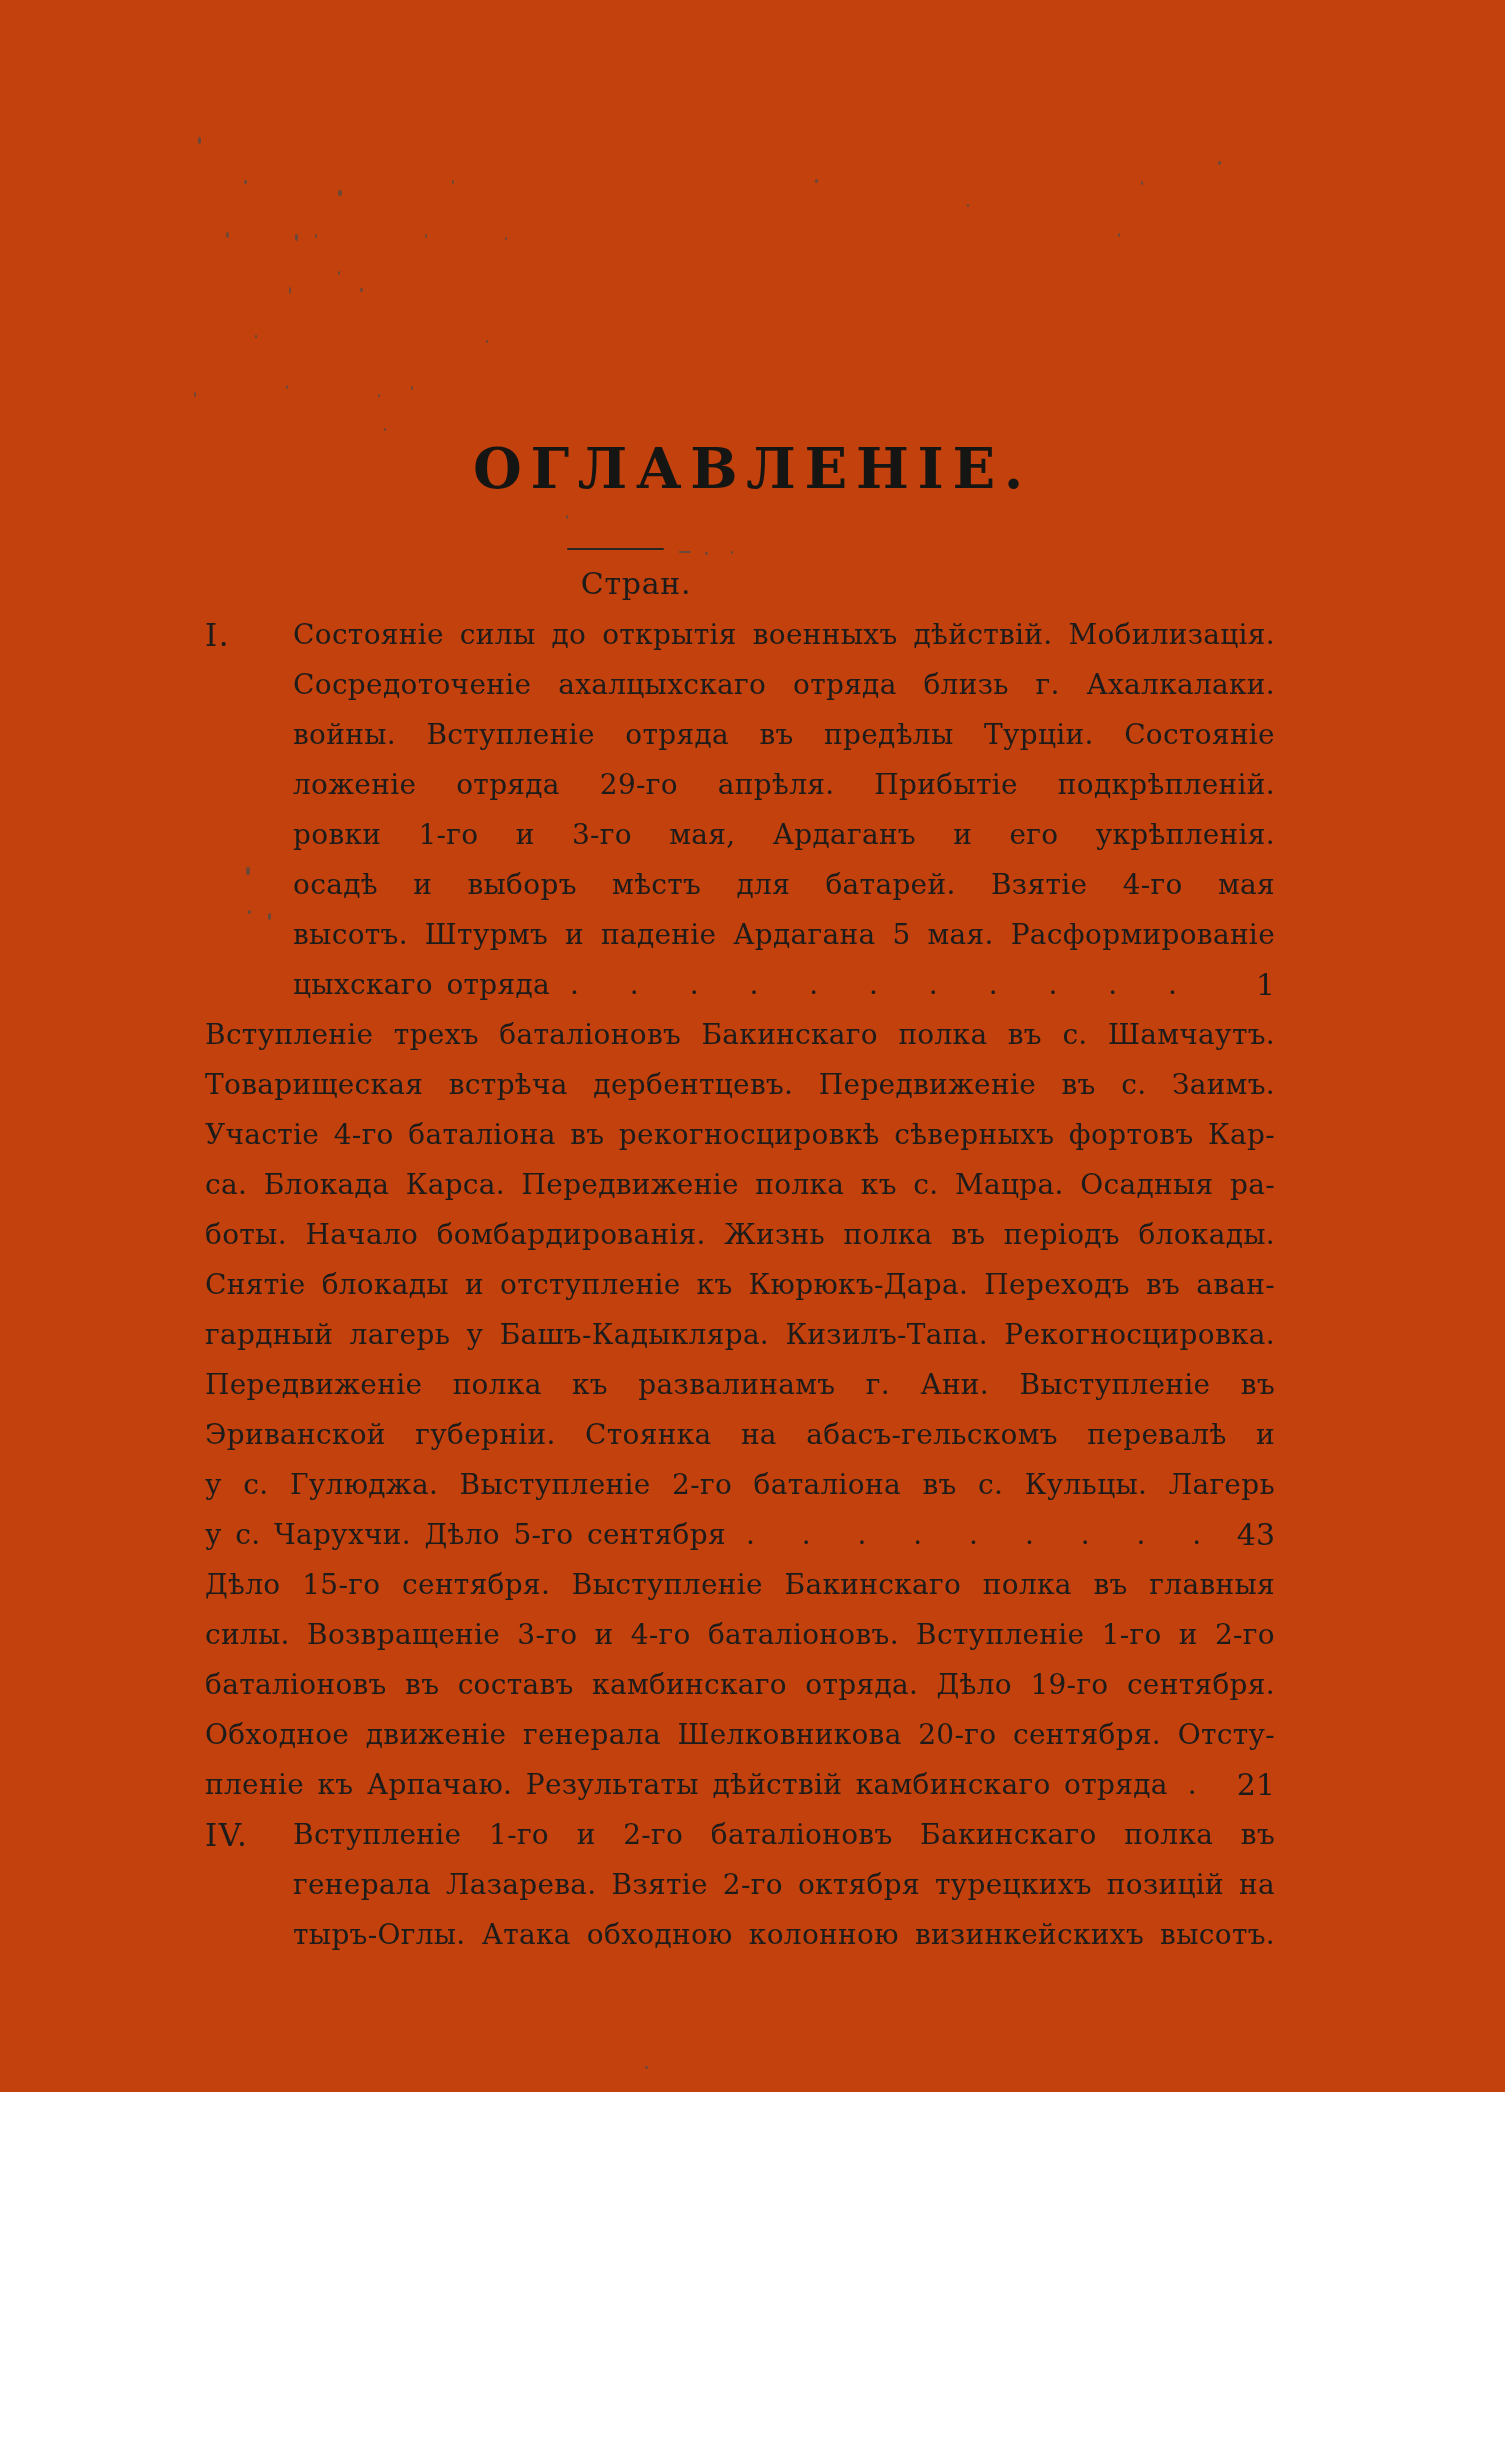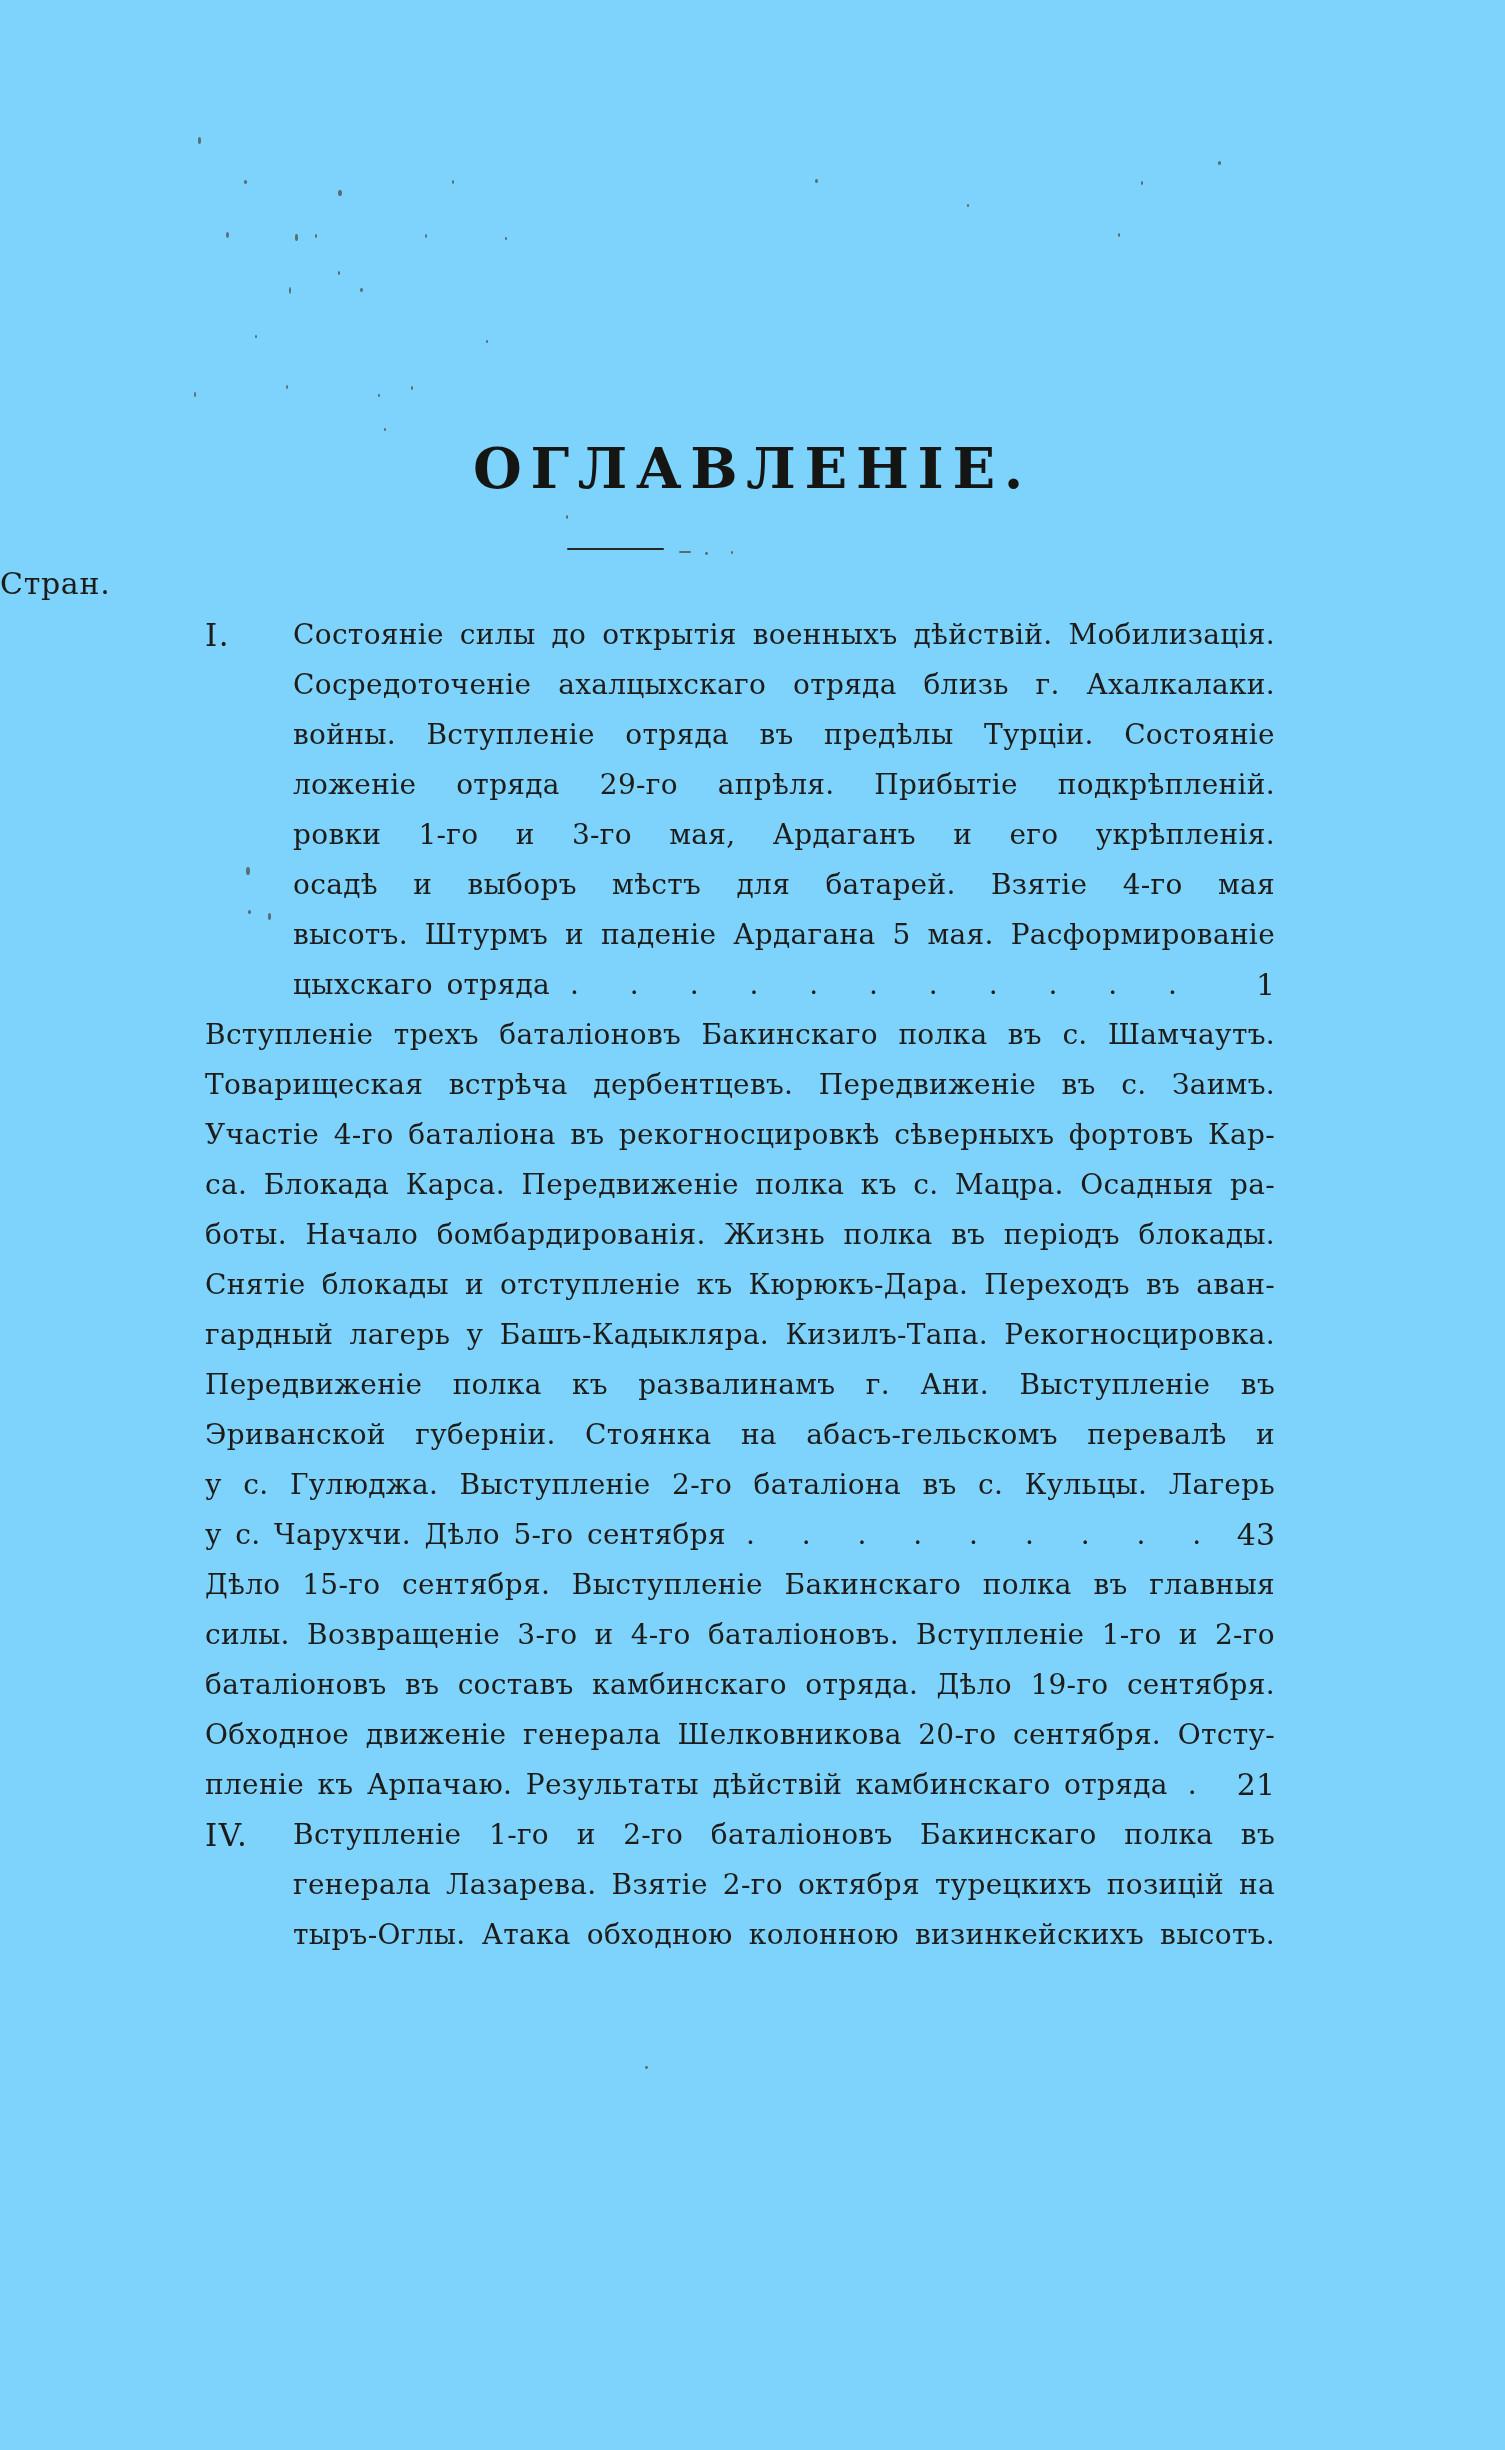--- a/index.html
+++ b/index.html
@@ -3,22 +3,22 @@
 <meta charset="utf-8">
 <style>
   html, body {
     margin: 0;
     padding: 0;
     background: #ffffff;
   }
   .page {
     position: relative;
     width: 1505px;
-    height: 2450px;
-    background: #7dd3fc;
+    height: 2092px;
+    background: #c2410c;
     color: #1d1c1a;
     font-family: "DejaVu Serif", "Liberation Serif", serif;
     overflow: hidden;
   }
   .title {
     margin: 0;
     padding-top: 438px;
     text-align: center;
     font-size: 56px;
     line-height: 1.1;
@@ -29,21 +29,21 @@
   .divider {
     width: 97px;
     height: 2.9px;
     background: #262624;
     margin: 48px 0 0 567px;
     border-radius: 1.4px;
   }
   .colhead-row {
     margin-top: 16px;
     padding-right: 233px;
-    text-align: left;
+    text-align: center;
     font-size: 30px;
     line-height: 36px;
     letter-spacing: 0.7px;
   }
   .toc {
     margin-top: 7.2px;
     padding: 0 230px 0 205px;
   }
   .entry {
     display: flex;

